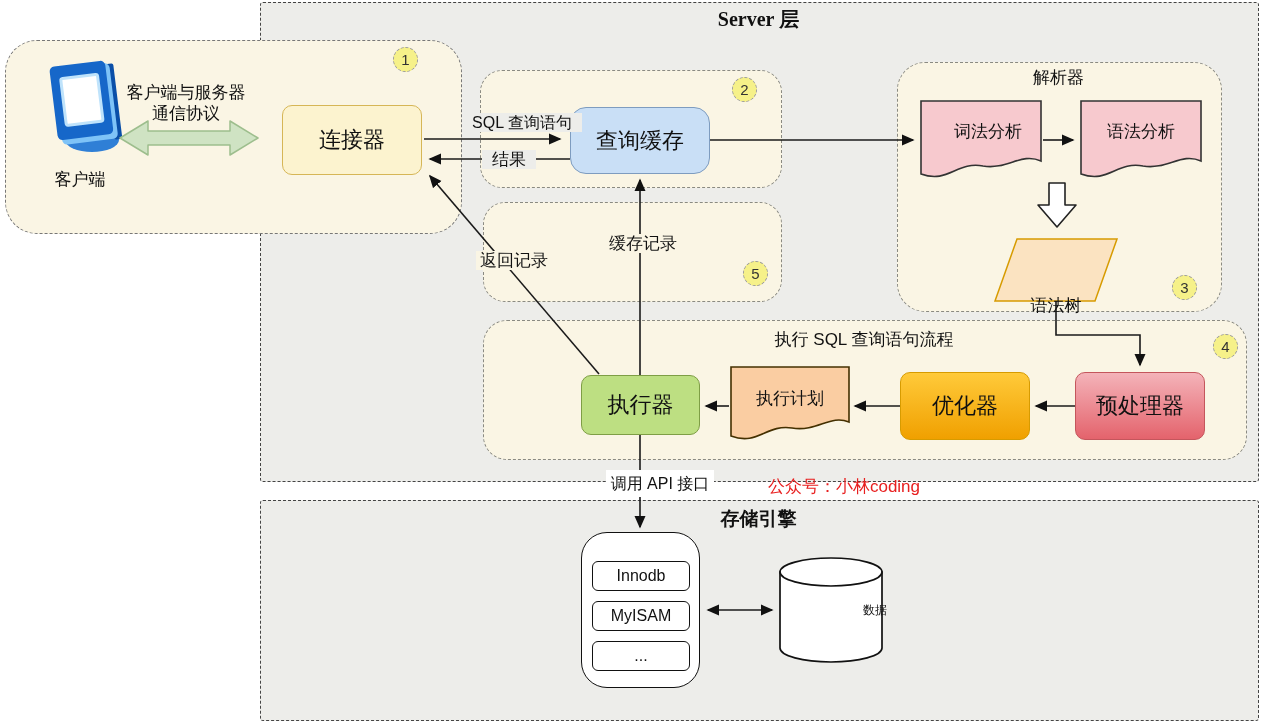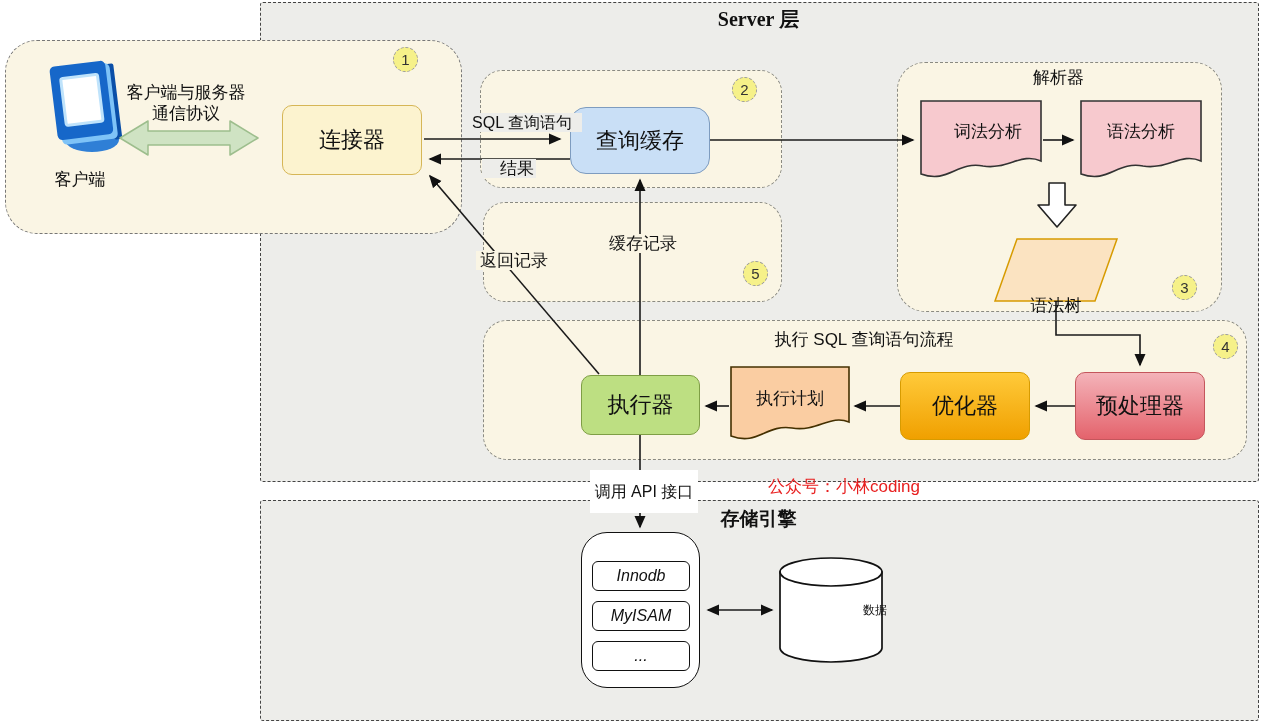--- a/index.html
+++ b/index.html
@@ -1,39 +1,39 @@
 <!DOCTYPE html>
 <html><head>
 <meta charset="utf-8">
 <style>
   html,body{margin:0;padding:0;background:#fff;}
   #canvas{
     position:relative;width:1261px;height:721px;background:#fff;overflow:hidden;
     font-family:"Liberation Sans","DejaVu Sans",sans-serif;color:#111;
   }
-  .abs{position:absolute;font-style:italic;}
+  .abs{position:absolute;}
   
   .layer-box{position:absolute;background:#EDEDEA;border:1.6px dashed #444;border-radius:3px;z-index:0;}
   .layer-title{position:absolute;left:0;right:0;text-align:center;font-weight:bold;font-size:20px;z-index:4;font-family:Liberation Serif, serif;}
   
   .group-box{position:absolute;background:#FAF5E4;border:1.4px dashed #8a8a82;z-index:1;}
   .group-title{position:absolute;left:0;right:0;text-align:center;font-size:17px;color:#111;z-index:4;}
   
   .node{position:absolute;display:flex;align-items:center;justify-content:center;
         font-size:22px;z-index:2;box-sizing:border-box;}
   .badge{position:absolute;width:25px;height:25px;border-radius:50%;background:#F6F189;
          border:1.4px dashed #999;display:flex;align-items:center;justify-content:center;
          font-size:15px;color:#333;z-index:2;box-sizing:border-box;}
   
   #overlay{position:absolute;left:0;top:0;width:1261px;height:721px;z-index:3;pointer-events:none;}
   
   .lbl{position:absolute;text-align:center;font-size:16px;z-index:4;line-height:19px;white-space:nowrap;}
   .knock-gray{background:#EDEDEA;padding:0 2px;}
   .knock-cream{background:#FAF5E4;padding:0 2px;}
-  .knock-white{background:#FFFFFF;padding:12px 2px;}
+  .knock-white{background:#FFFFFF;padding:4px 2px;margin-left:16px;}
   .red{color:#E82020;font-size:17px;}
   .engine-item{position:absolute;left:10px;width:98px;height:30px;background:#fff;border:1.6px solid #111;
                border-radius:6px;display:flex;align-items:center;justify-content:center;font-size:16px;z-index:2;box-sizing:border-box;}
 </style>
 </head>
 <body>
 
 <div id="canvas">
 
   <div class="layer-box" style="left:260px;top:2px;width:997px;height:478px;"></div>
@@ -129,20 +129,20 @@
     </g>
   </svg>
 
   <div class="lbl" style="left:920px;top:122px;width:102px;font-size:17px;text-align:right;">词法分析</div>
   <div class="lbl" style="left:1080px;top:122px;width:122px;font-size:17px;">语法分析</div>
   <div class="lbl" style="left:1006px;top:260px;width:100px;font-size:17px;margin-top:36px;">语法树</div>
   <div class="lbl" style="left:730px;top:389px;width:120px;font-size:17px;">执行计划</div>
   <div class="lbl" style="left:824px;top:601px;width:102px;font-size:12px;">数据</div>
 
   <div class="lbl knock-gray" style="left:462px;top:113px;width:116px;">SQL 查询语句</div>
-  <div class="lbl knock-gray" style="left:482px;top:159px;width:50px;font-size:17px;text-align:right;">结果</div>
+  <div class="lbl knock-gray" style="left:482px;top:150px;width:50px;font-size:17px;">结果</div>
   <div class="lbl knock-cream" style="left:476px;top:251px;width:72px;font-size:17px;">返回记录</div>
   <div class="lbl knock-cream" style="left:605px;top:234px;width:72px;font-size:17px;">缓存记录</div>
   <div class="lbl knock-white" style="left:590px;top:470px;width:104px;">调用 API 接口</div>
 
   <div class="lbl red" style="left:763px;top:477px;width:162px;">公众号：小林coding</div>
 
 </div>
 
 </body></html>

